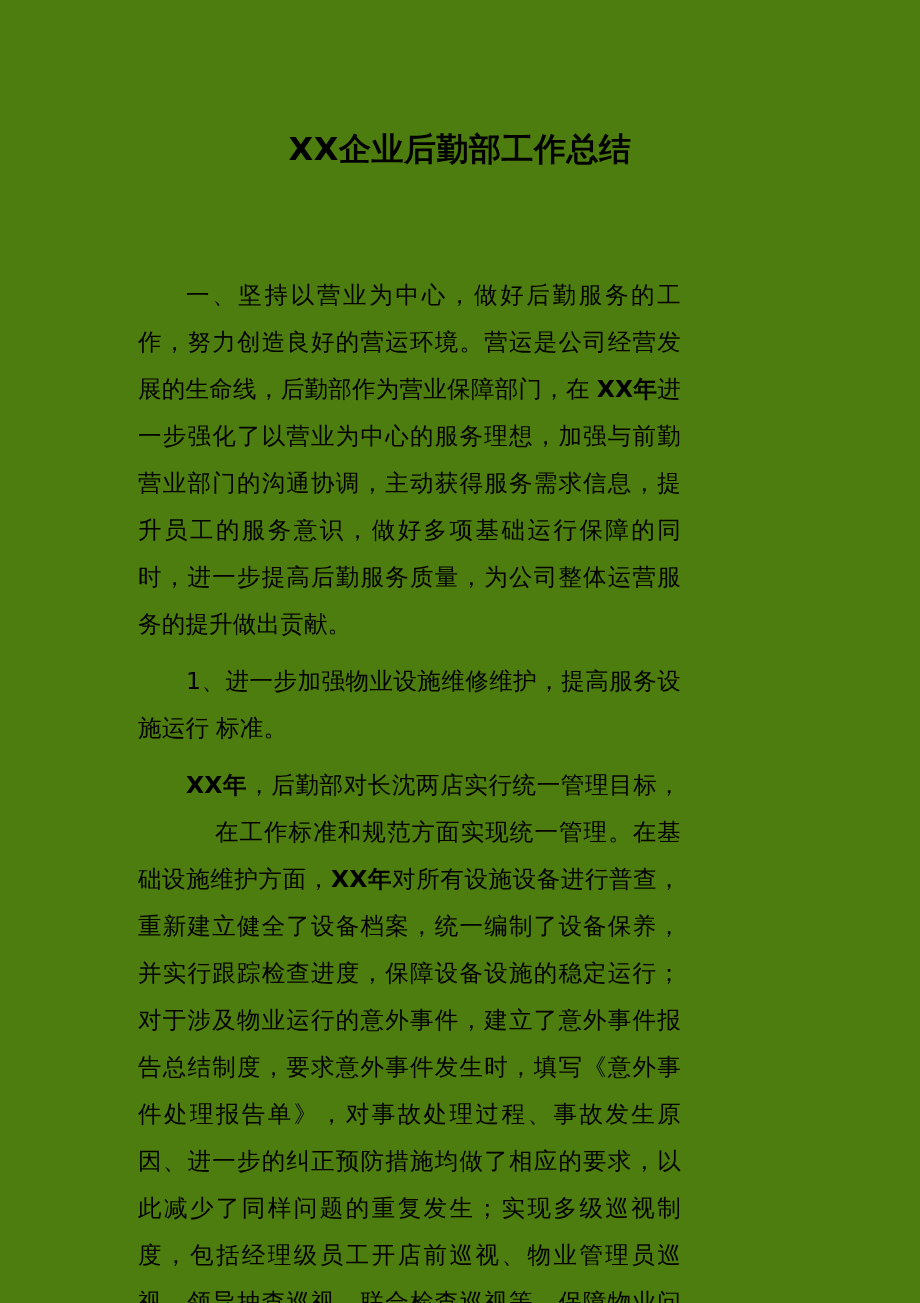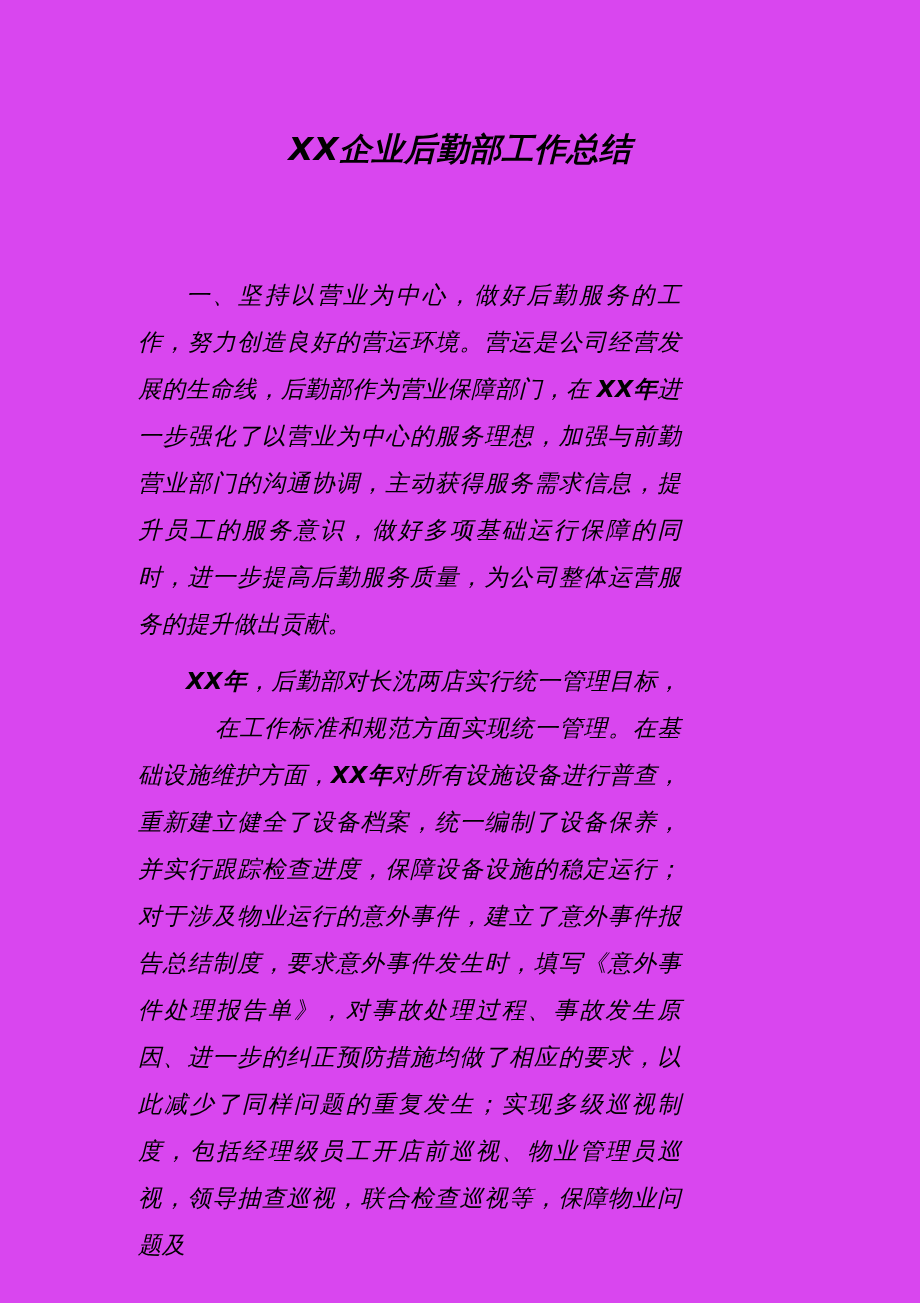--- a/index.html
+++ b/index.html
@@ -9,24 +9,23 @@
     background: #ffffff;
   }
   body {
     font-family: "DejaVu Sans", "Liberation Sans", sans-serif;
     color: #000000;
   }
   .page {
     position: relative;
     width: 920px;
     height: 1303px;
-    background: #d946ef;
+    background: #4d7c0f;
     overflow: hidden;
     box-sizing: border-box;
-    font-style: italic;
   }
   .doc-title {
     position: absolute;
     left: 0;
     top: 106px;
     width: 920px;
     text-align: center;
     font-size: 32px;
     line-height: 44px;
     font-weight: 700;
@@ -66,16 +65,17 @@
 </style>
 </head>
 <body>
 
 <div class="page">
 
   <h1 class="doc-title">XX企业后勤部工作总结</h1>
 
   <div class="body-block" id="body-block">
       <p class="para indent2"><span>一、坚持以营业为中心，做好后勤服务的工作，努力创造良好的营运环境。营运是公司经营发展的生命线，后勤部作为营业保障部门，在</span><span class="thin-space"></span><span class="b">XX年</span><span>进一步强化了以营业为中心的服务理想，加强与前勤营业部门的沟通协调，主动获得服务需求信息，提升员工的服务意识，做好多项基础运行保障的同时，进一步提高后勤服务质量，为公司整体运营服务的提升做出贡献。</span></p>
+      <p class="para indent2"><span>1、进一步加强物业设施维修维护，提高服务设施运行</span><span class="thin-space"></span><span>标准。</span></p>
       <p class="para indent2"><span class="b">XX年</span><span>，后勤部对长沈两店实行统一管理目标，</span><span class="gap-wide"></span><span>在工作标准和规范方面实现统一管理。在基础设施维护方面，</span><span class="b">XX年</span><span>对所有设施设备进行普查，重新建立健全了设备档案，统一编制了设备保养，并实行跟踪检查进度，保障设备设施的稳定运行；对于涉及物业运行的意外事件，建立了意外事件报告总结制度，要求意外事件发生时，填写《意外事件处理报告单》，对事故处理过程、事故发生原因、进一步的纠正预防措施均做了相应的要求，以此减少了同样问题的重复发生；实现多级巡视制度，包括经理级员工开店前巡视、物业管理员巡视，领导抽查巡视，联合检查巡视等，保障物业问题及</span></p>
     </div>
 
 </div>
 
 </body></html>

